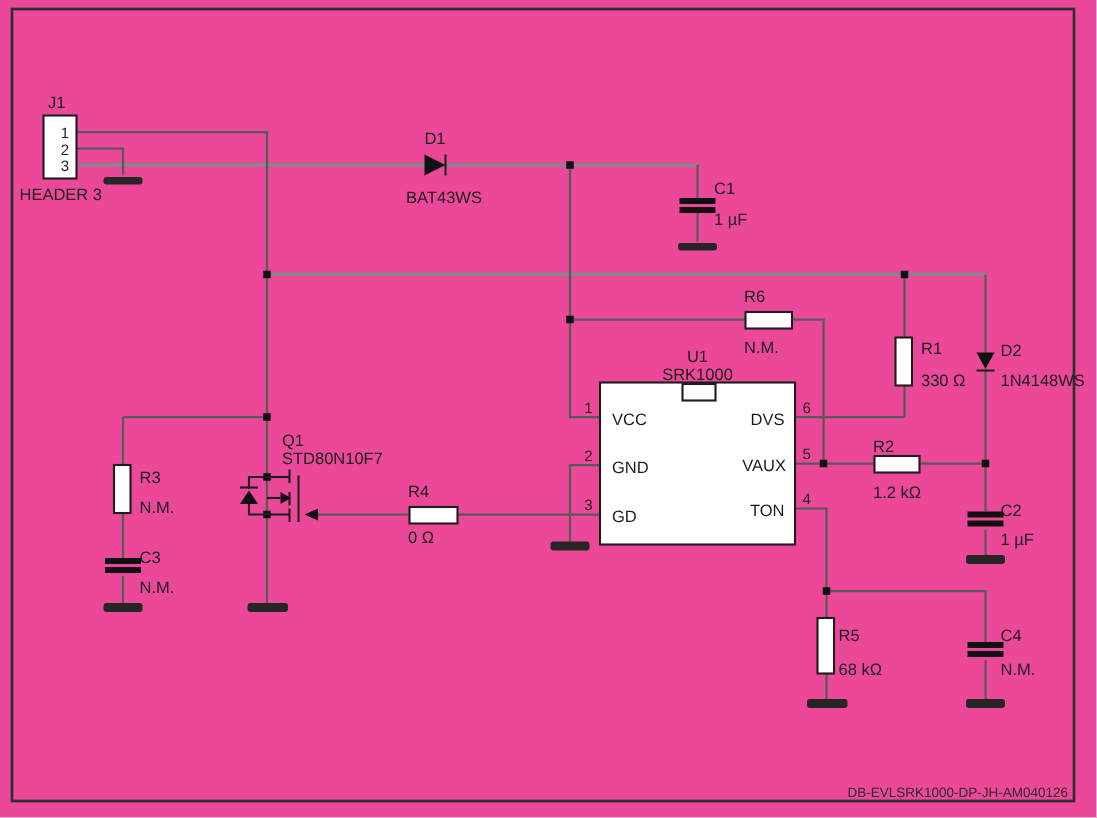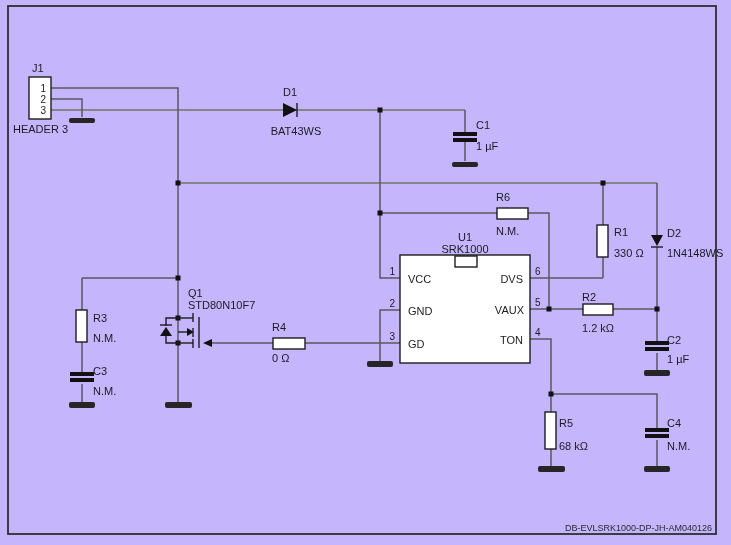--- a/index.html
+++ b/index.html
@@ -1,16 +1,16 @@
 <!DOCTYPE html>
 <html><head>
 <meta charset="utf-8">
 <style>
   html,body{margin:0;padding:0;background:#ffffff;}
-  .page{width:731px;height:545px;position:relative;background:#c4b5fd;overflow:hidden;}
+  .page{width:731px;height:545px;position:relative;background:#ec4899;overflow:hidden;}
   svg{display:block;}
   text{font-family:"Liberation Sans","DejaVu Sans",sans-serif;font-size:11px;fill:#1c1c1c;}
   .pin-num{font-size:10px;}
   .frame-text{font-size:9px;fill:#2a2a2a;}
   .wire{stroke:#59595c;stroke-width:1.5;fill:none;}
   .bus{stroke:#85858a;stroke-width:2.2;fill:none;}
   .sym{stroke:#1d1d1d;stroke-width:1.4;fill:none;}
   .body{fill:#ffffff;stroke:#1d1d1d;stroke-width:1.4;}
   .fillb{fill:#111111;stroke:none;}
   .gnd{fill:#262626;stroke:none;}

